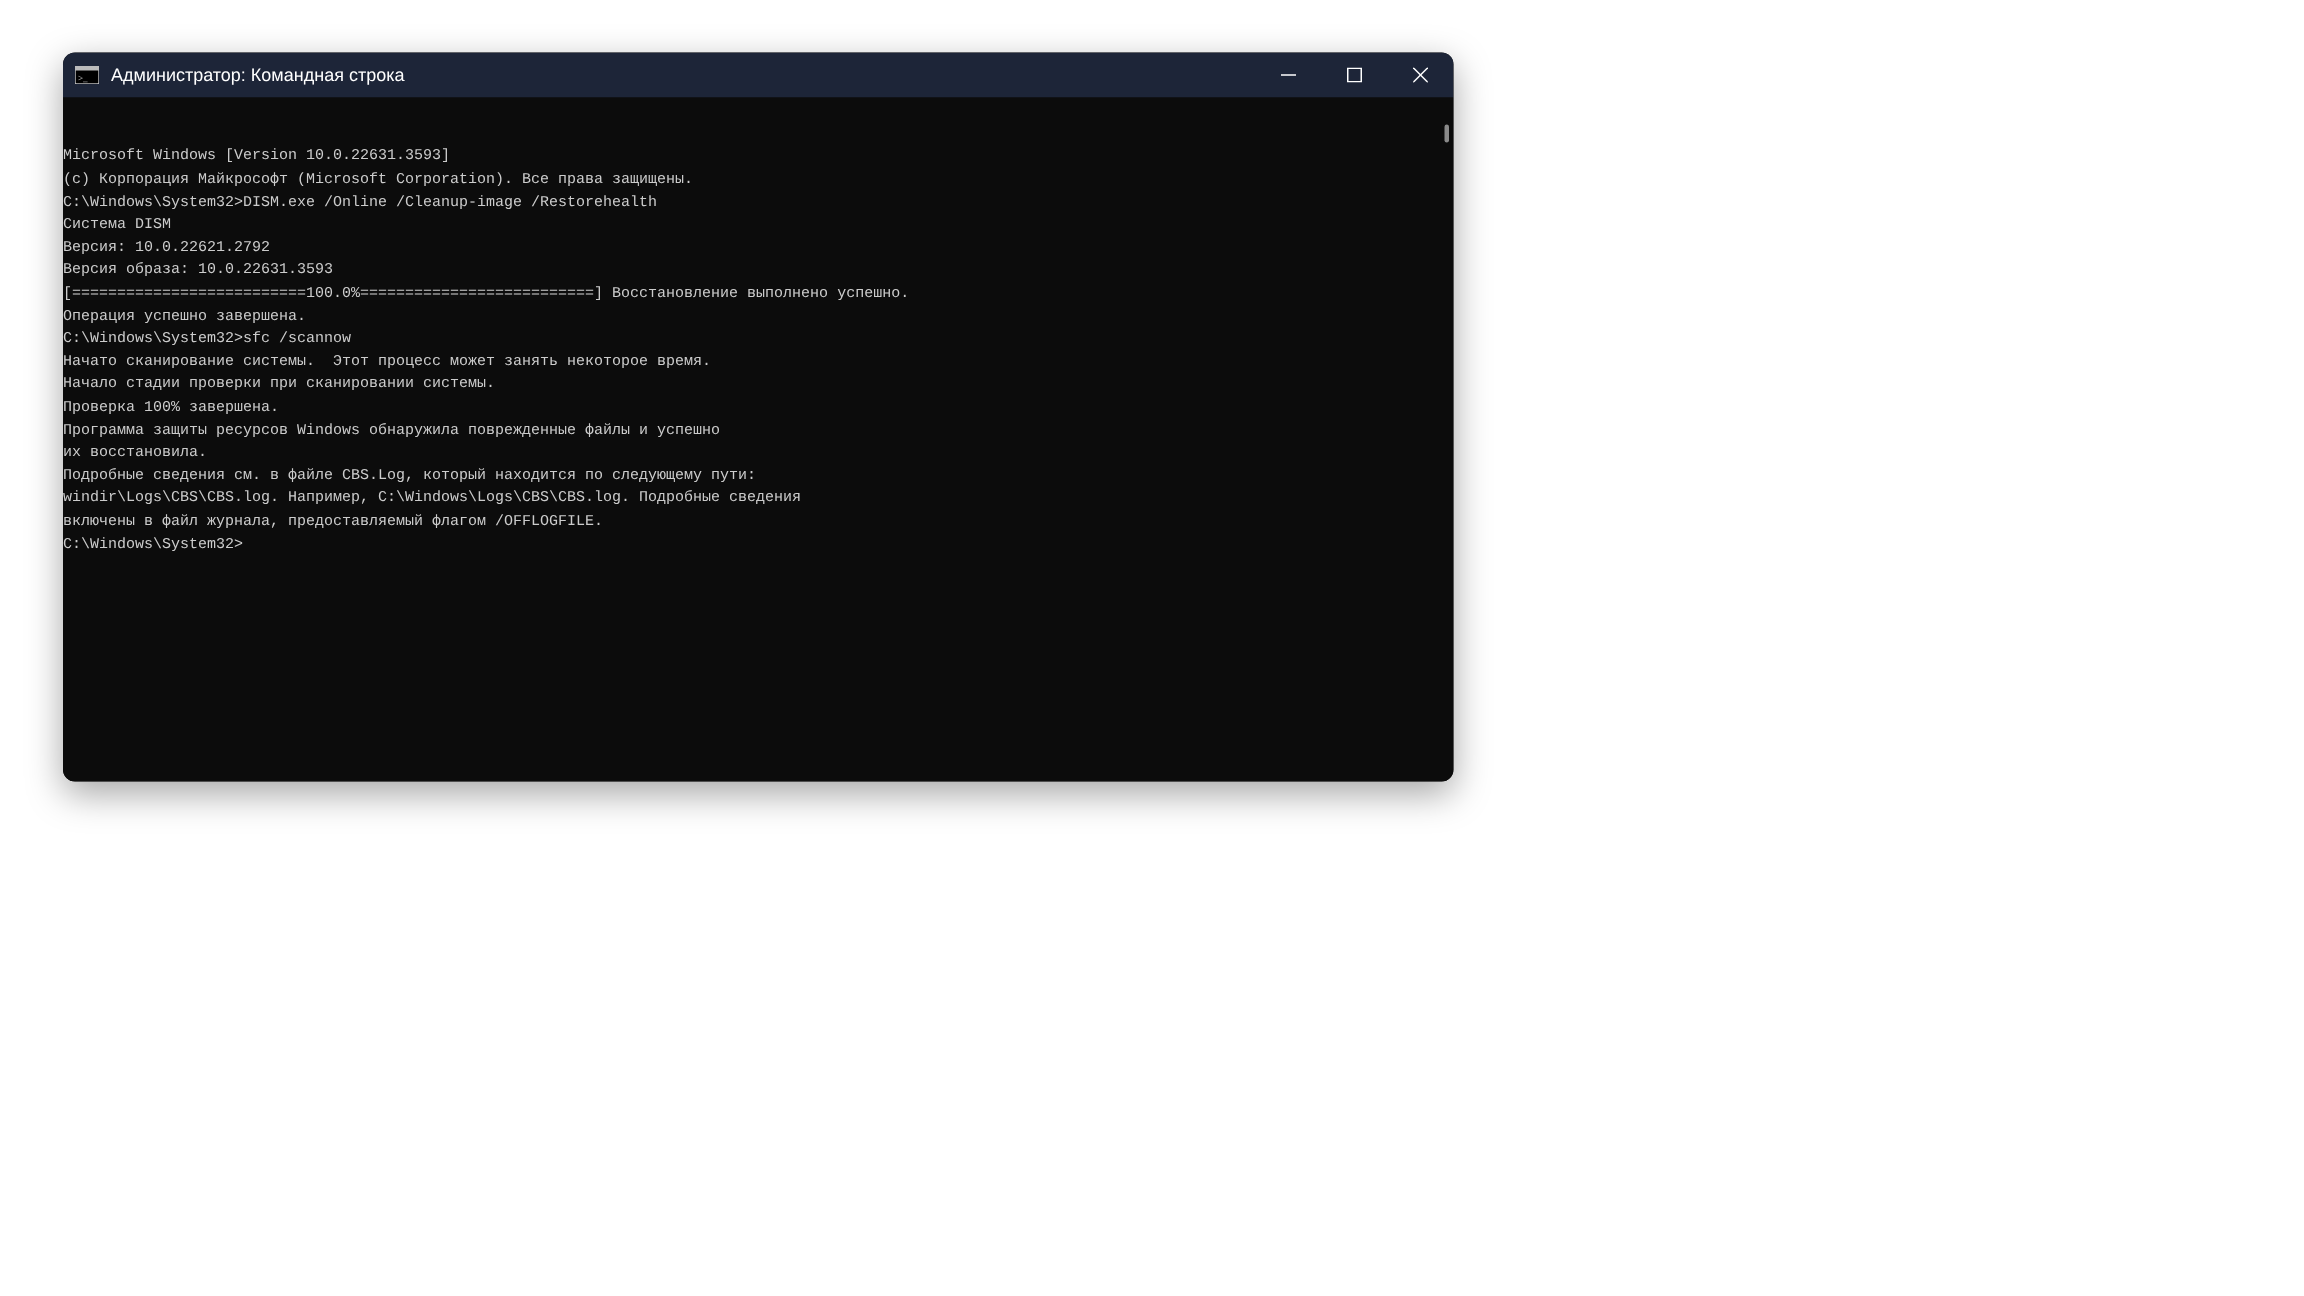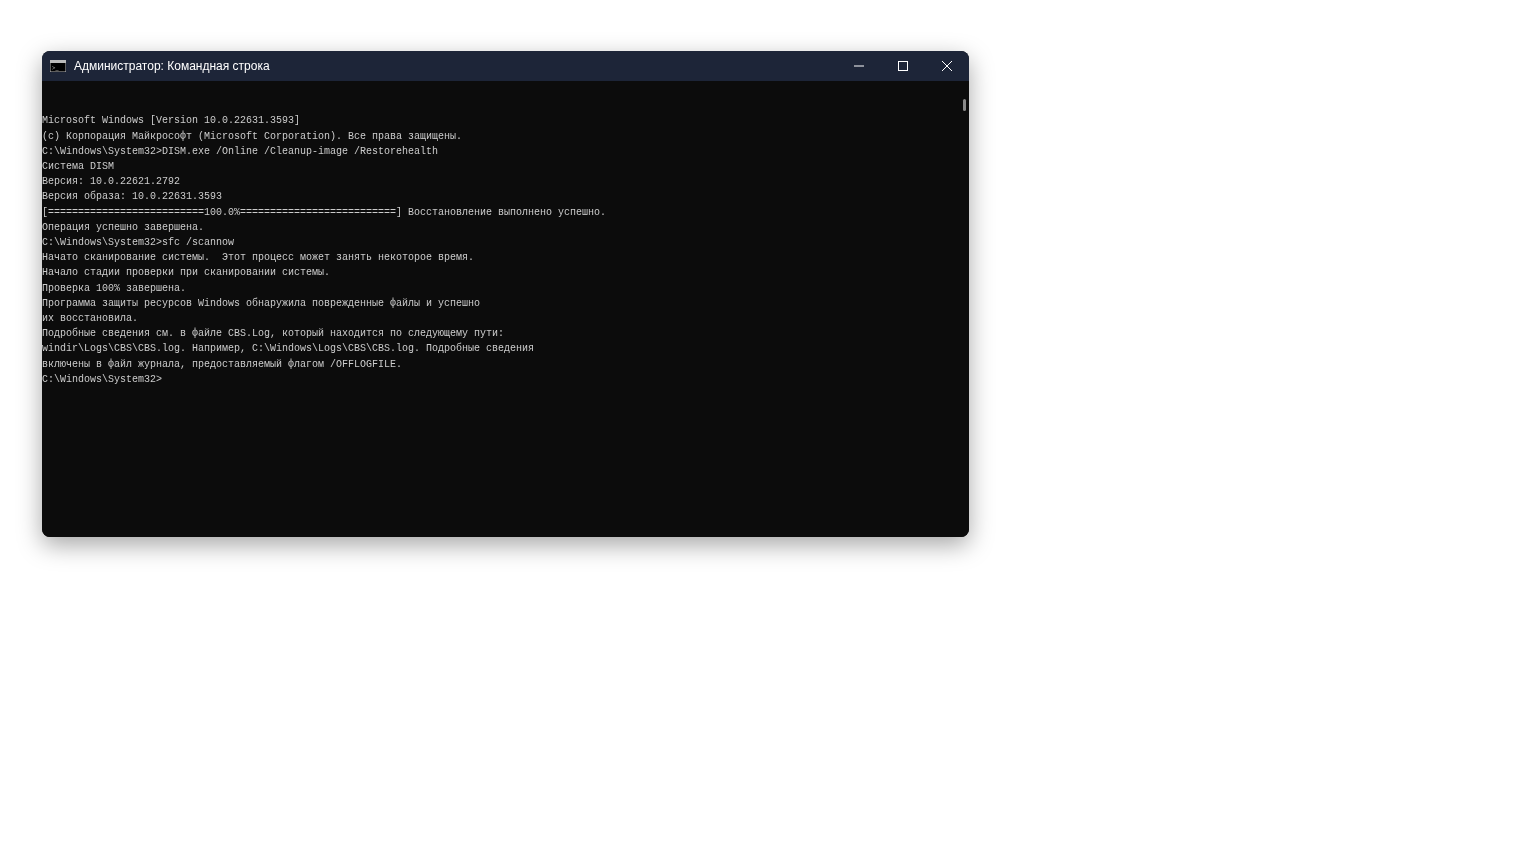--- a/index.html
+++ b/index.html
@@ -6,21 +6,21 @@
   body {
     width: 1536px;
     height: 864px;
     background: #ffffff;
     font-family: "Segoe UI", Tahoma, sans-serif;
     position: relative;
   }
   .window {
     position: absolute;
     left: 42px;
-    top: 51px;
+    top: 35px;
     width: 927px;
     height: 486px;
     background: #0c0c0c;
     border-radius: 8px;
     box-shadow: 0 8px 24px rgba(0,0,0,0.35);
     overflow: hidden;
     display: flex;
     flex-direction: column;
   }
   .titlebar {

